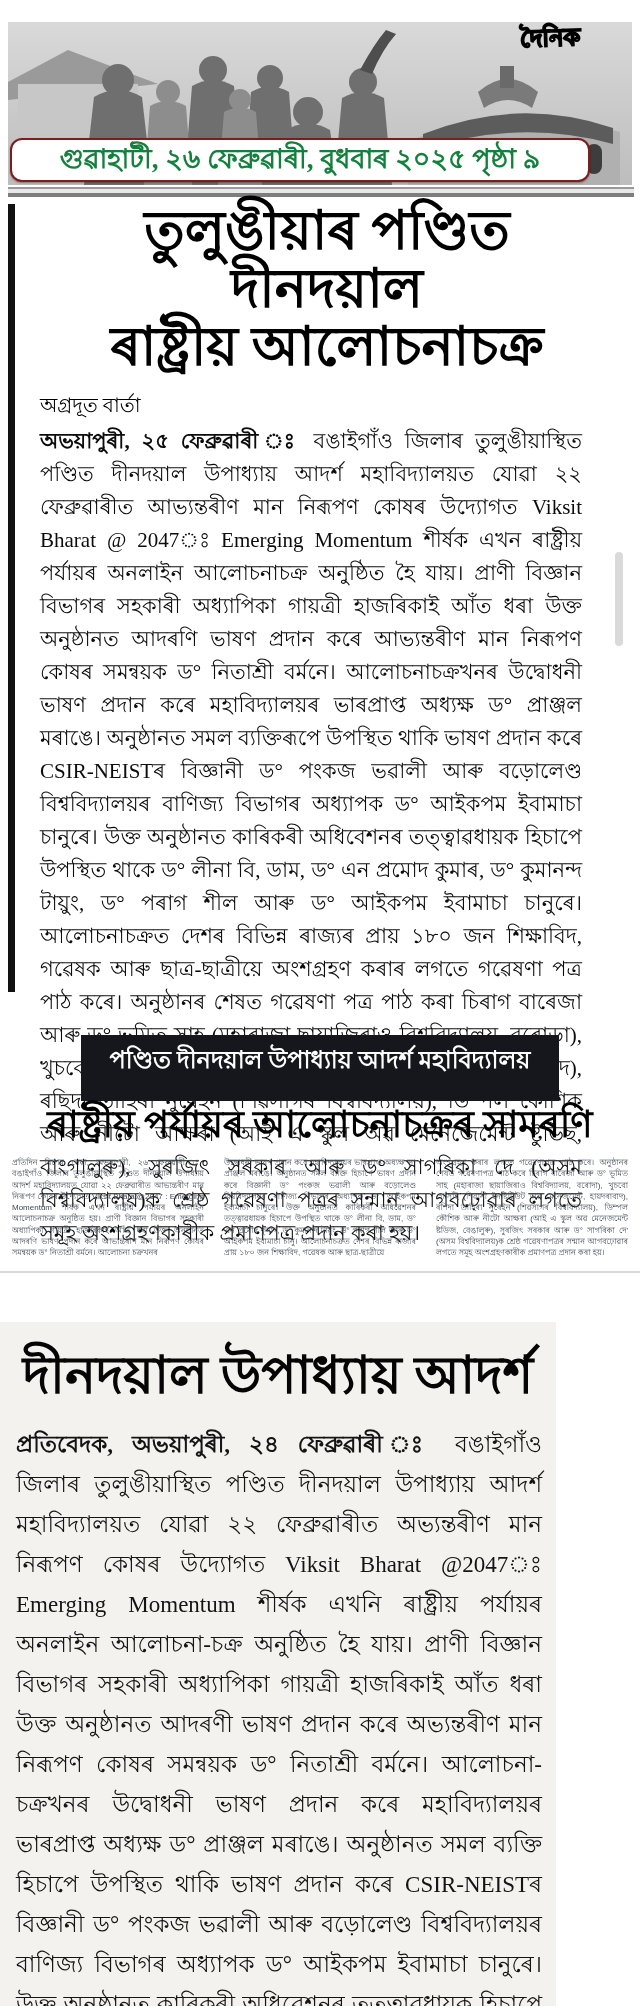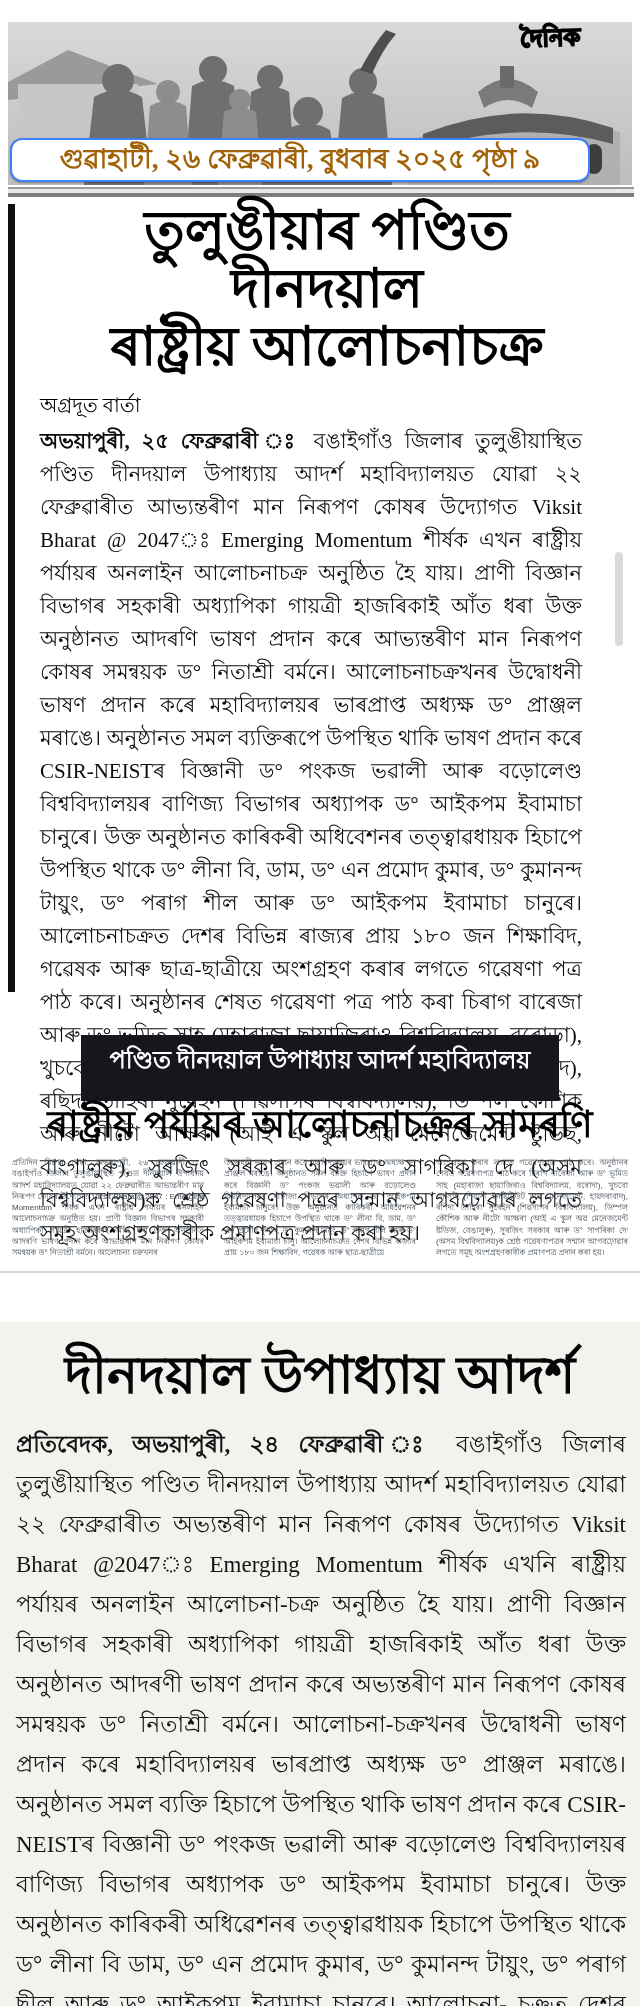--- a/index.html
+++ b/index.html
@@ -17,23 +17,23 @@
   .logo-small{
     font-family:"DejaVu Sans",sans-serif;font-weight:bold;font-size:24px;color:#ffffff;
     -webkit-text-stroke:1.6px #000;text-shadow:0 0 1px #000;transform:rotate(-2deg);display:inline-block;margin-left:6px;
   }
   .logo-main{
     font-family:"DejaVu Sans",sans-serif;font-weight:bold;font-size:60px;color:#ffffff;
     -webkit-text-stroke:2.4px #000;text-shadow:0 0 2px #000;display:block;margin-top:-4px;letter-spacing:2px;
   }
   .dateline-pill{
     position:absolute;left:2px;top:116px;width:576px;height:40px;
-    background:#ffffff;border:2px solid #3b82f6;border-radius:12px;
+    background:#ffffff;border:2px solid #7f1d1d;border-radius:12px;
     display:flex;align-items:center;justify-content:center;
-    font-weight:bold;font-size:27px;color:#a16207;
+    font-weight:bold;font-size:27px;color:#15803d;
     box-shadow:0 1px 2px rgba(0,0,0,.35);
   }
   .gray-rule{top:187px;left:8px;width:626px;height:10px;
     background:linear-gradient(#9a9a9a 0 2px,#e8e8e8 2px 6px,#7d7d7d 6px 100%);}
 
   
   .article1{top:202px;left:8px;width:624px;}
   .a1-bar{position:absolute;left:0;top:2px;width:7px;height:788px;background:#111;}
   .a1-headline{margin:0 20px 0 34px;text-align:center;font-weight:bold;
     font-size:54px;line-height:58px;color:#000;}
@@ -47,21 +47,21 @@
   .c2-kicker{margin:0 auto;width:466px;background:#15171d;color:#fff;
     text-align:center;font-weight:bold;font-size:24px;padding:6px 6px 20px;}
   .c2-headline{margin:2px 4px 0;text-align:center;font-weight:bold;font-size:37px;
     line-height:44px;color:#000000;}
   .c2-cols{display:flex;gap:20px;margin:10px 12px 0;}
   .c2-col{flex:1;font-family:"Liberation Sans","DejaVu Sans",sans-serif;
     font-size:8px;line-height:11.3px;color:#3f4a55;text-align:justify;}
   .c2-divider{margin-top:12px;height:2px;background:#d9d9d9;width:100%;}
 
   
-  .clipping3{top:1322px;left:0;width:640px;height:684px;background:#f4f2ee;}
+  .clipping3{top:1322px;left:0;width:556px;height:684px;background:#f4f2ee;}
   .c3-headline{margin:20px 6px 0;text-align:center;font-weight:bold;font-size:52px;
     line-height:67px;color:#050505;}
   .c3-body{margin:16px 14px 0 16px;font-size:23px;line-height:40px;color:#141414;
     text-align:justify;}
 </style>
 </head>
 <body>
 
 <div class="abs masthead">
   <svg viewBox="0 0 624 163" preserveAspectRatio="none">

